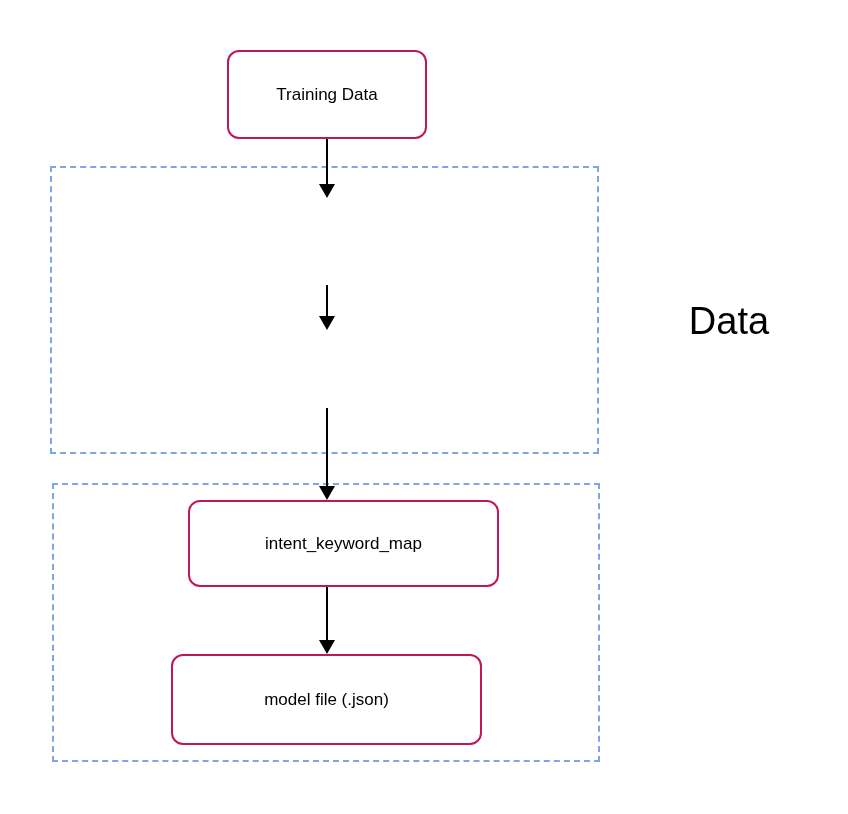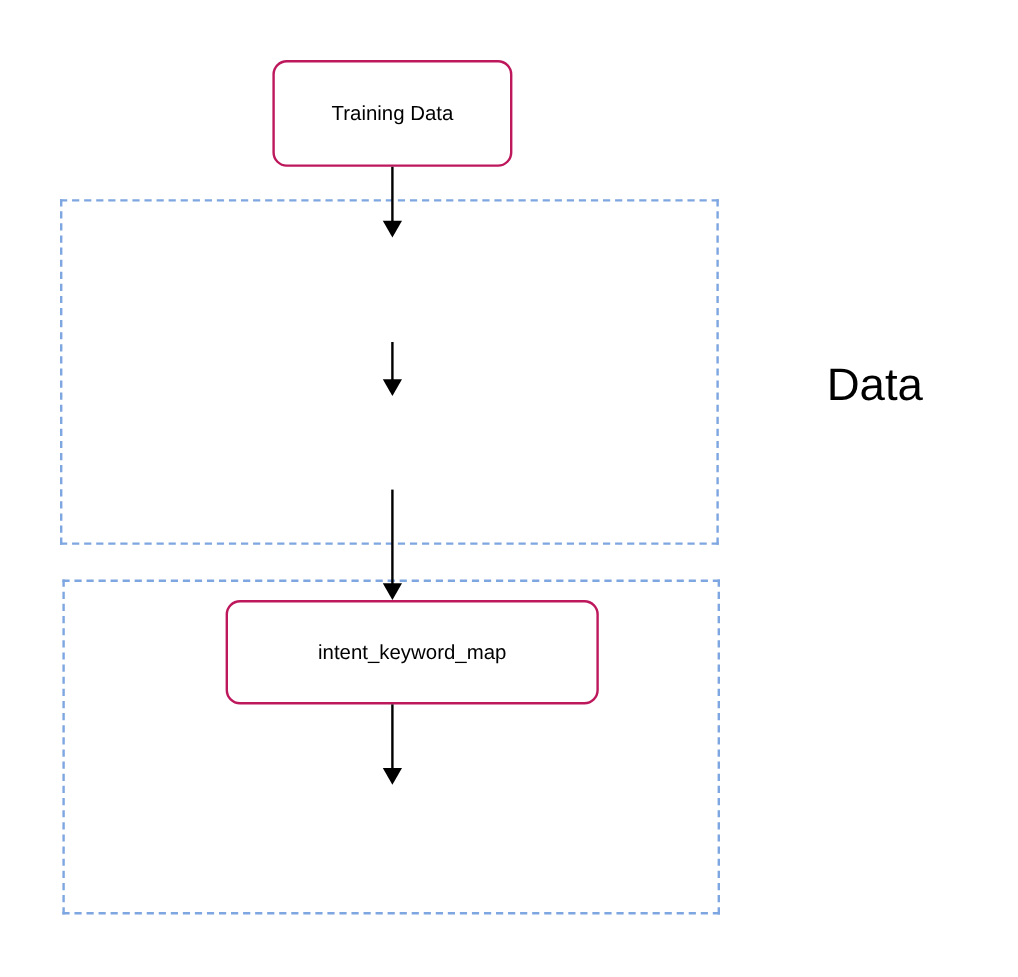--- a/index.html
+++ b/index.html
@@ -98,20 +98,23 @@
   <div class="node rounded" id="node-training">
     <span>Training Data</span>
   </div>
 
 
 
   <div class="node rounded" id="node-ikm">
     <span>intent_keyword_map</span>
   </div>
 
+  <div class="node rounded" id="node-modelfile">
+    <span>model file (.json)</span>
+  </div>
 
   <div class="arrow" id="arrow-1">
     <div class="arrow-line"></div>
     <div class="arrow-head"></div>
   </div>
   <div class="arrow" id="arrow-2">
     <div class="arrow-line"></div>
     <div class="arrow-head"></div>
   </div>
   <div class="arrow" id="arrow-3">

